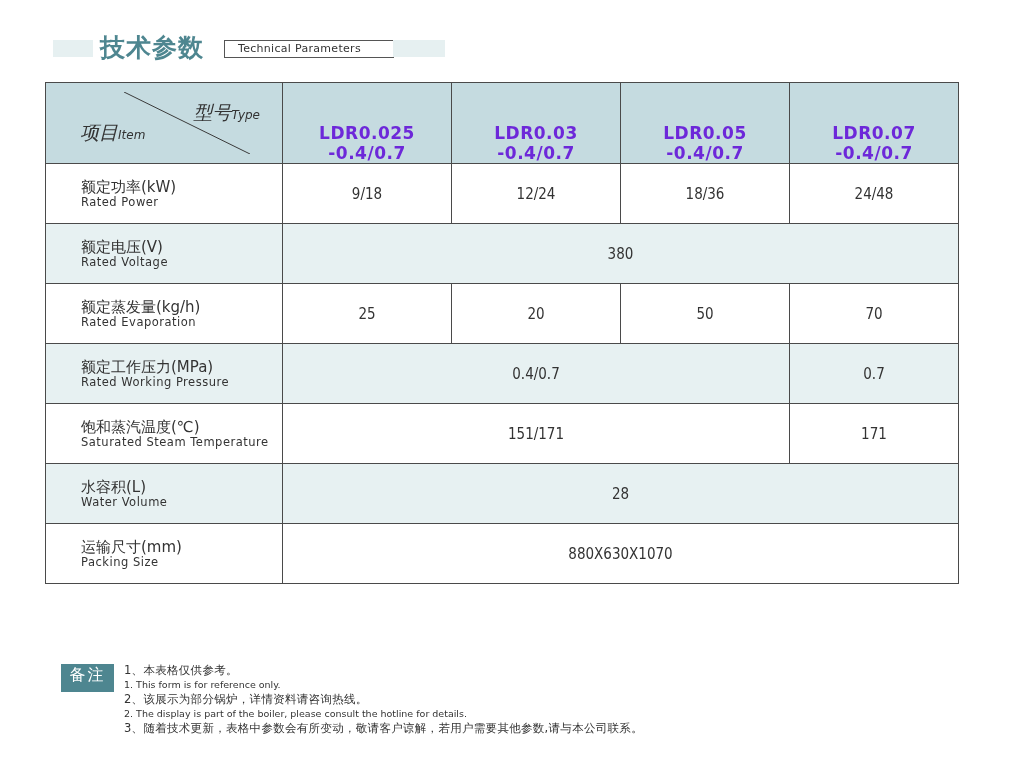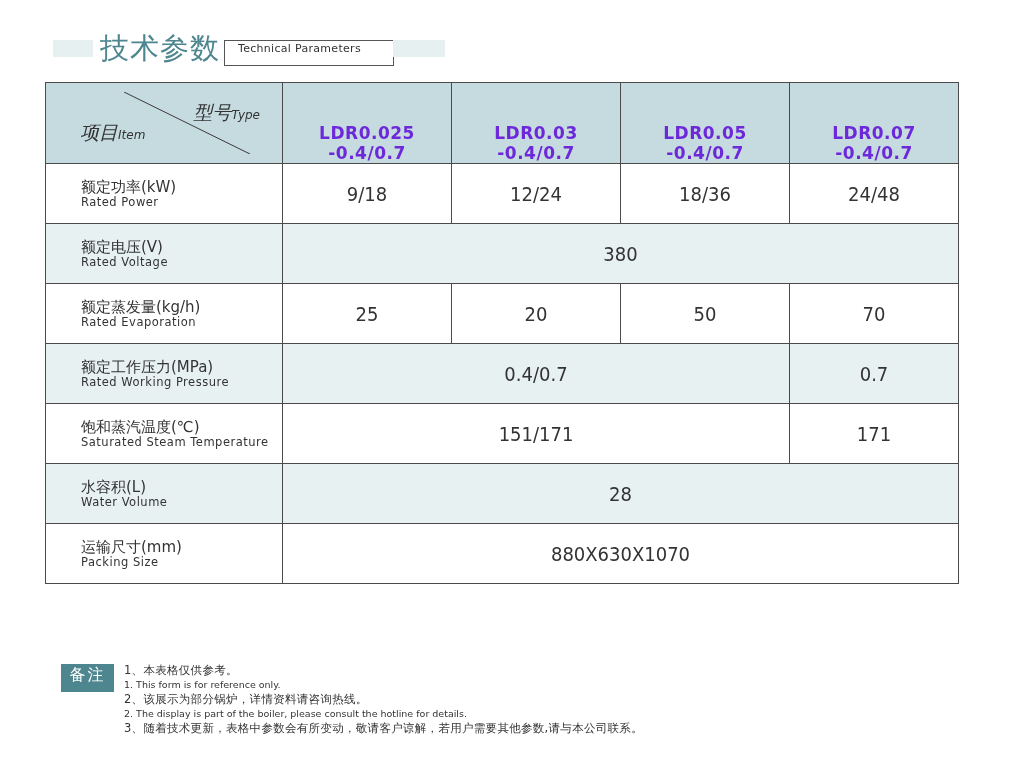--- a/index.html
+++ b/index.html
@@ -2,22 +2,22 @@
 <html><head>
   <meta charset="utf-8">
   <style>
     * { box-sizing: border-box; margin: 0; padding: 0; }
     html, body { width: 1012px; height: 780px; background: #ffffff; overflow: hidden; }
     body { position: relative; font-family: "DejaVu Sans", "Liberation Sans", sans-serif; color: #333333; }
 
     
     .title-band-left { position: absolute; left: 53px; top: 40px; width: 40px; height: 17px; background: #e6f0f1; }
     .title-band-right { position: absolute; left: 393px; top: 40px; width: 52px; height: 17px; background: #e6f0f1; }
-    .title-cn { position: absolute; left: 100px; top: 32px; font-size: 29px; font-weight: normal; color: #4e8690; letter-spacing: 1px; line-height: 32px; }
-    .title-en-box { position: absolute; left: 224px; top: 40px; width: 170px; height: 26px; border: 1px solid #555; background: #fff; font-size: 11px; line-height: 16px; padding-left: 13px; color: #333; letter-spacing: 0.3px; }
+    .title-cn { position: absolute; left: 100px; top: 32px; font-size: 25px; font-weight: bold; color: #4e8690; letter-spacing: 1px; line-height: 32px; }
+    .title-en-box { position: absolute; left: 224px; top: 40px; width: 170px; height: 18px; border: 1px solid #555; background: #fff; font-size: 11px; line-height: 16px; padding-left: 13px; color: #333; letter-spacing: 0.3px; }
 
     
     table.spec { position: absolute; left: 45px; top: 82px; width: 913px; border-collapse: collapse; table-layout: fixed; }
     table.spec td, table.spec th { border: 1.5px solid #4a4a4a; text-align: center; vertical-align: middle; font-weight: normal; }
     table.spec col.c0 { width: 237px; }
     table.spec col.c1 { width: 169px; }
     table.spec col.c2 { width: 169px; }
     table.spec col.c3 { width: 169px; }
     table.spec col.c4 { width: 169px; }
     tr.head { height: 62px; background: #c5dbe0; }
@@ -31,21 +31,21 @@
     .corner .type-label small { font-size: 12px; }
     .corner .item-label { position: absolute; left: 34px; top: 28px; font-size: 19px; color: #333; }
     .corner .item-label small { font-size: 12px; text-align: center; }
 
     .model { font-size: 17px; font-weight: bold; color: #6d28d9; line-height: 20px; letter-spacing: 0.5px; margin-top: 40px; }
 
     .label-cell { text-align: left !important; padding-left: 35px; }
     .label-cn { display: block; font-size: 15px; color: #333; line-height: 17px; }
     .label-en { display: block; font-size: 11.5px; color: #333; line-height: 13px; letter-spacing: 0.5px; }
 
-    .val { font-size: 20px; color: #333; font-family: "DejaVu Sans Condensed", "DejaVu Sans", sans-serif; }
+    .val { font-size: 15px; color: #333; font-family: "DejaVu Sans Condensed", "DejaVu Sans", sans-serif; }
 
     
     .notes-badge { position: absolute; left: 61px; top: 664px; width: 53px; height: 28px; background: #4e8690; color: #ffffff; font-size: 16px; line-height: 22px; text-align: center; letter-spacing: 2px; }
     .notes { position: absolute; left: 124px; top: 663px; }
     .note-cn { font-size: 11.5px; line-height: 15px; color: #333; letter-spacing: 0.3px; }
     .note-en { font-size: 9.5px; line-height: 14px; color: #333; }
   </style>
 </head>
 <body>
 

